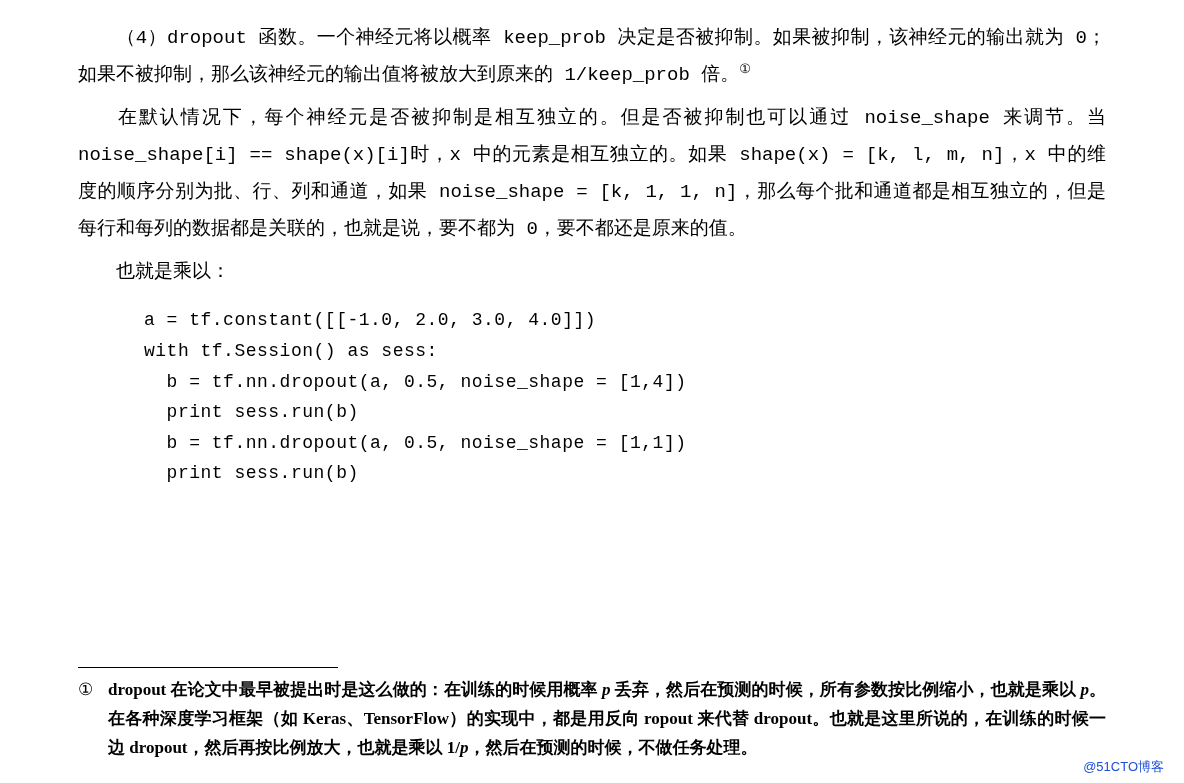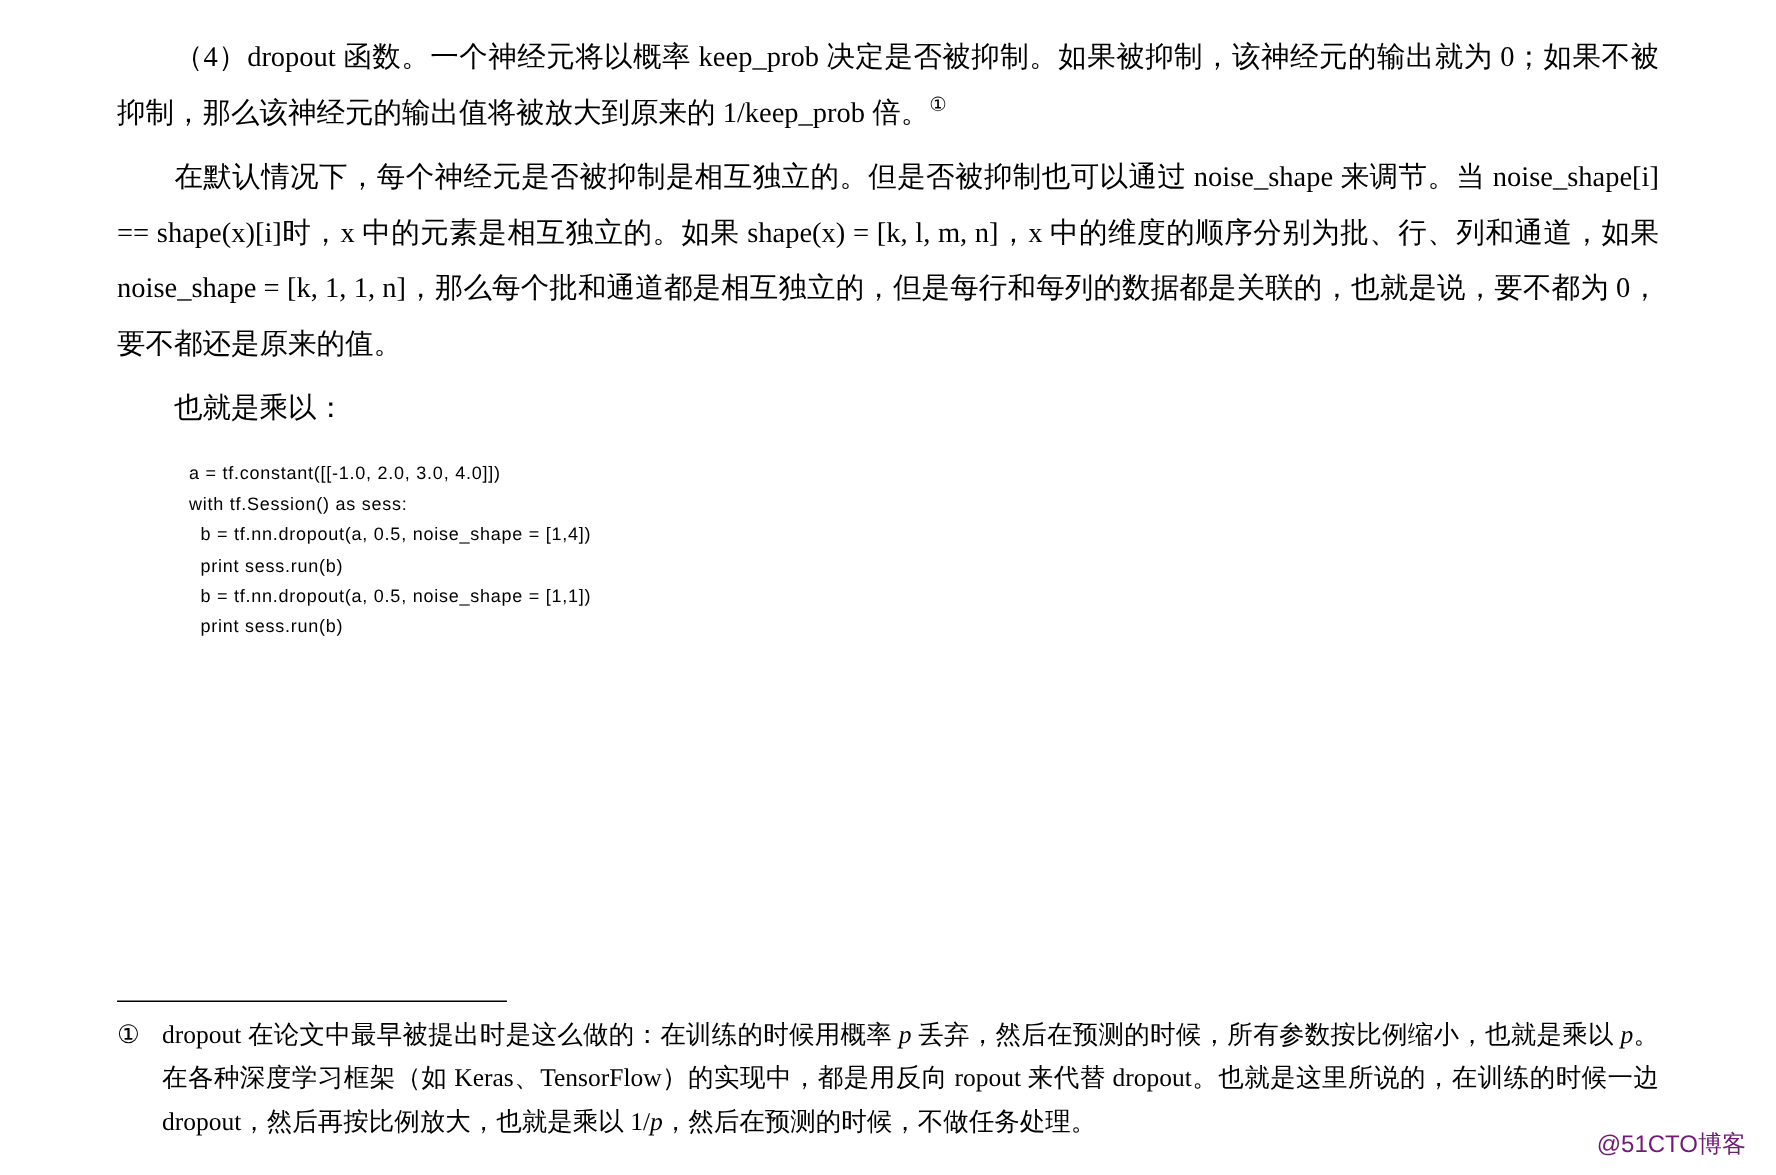--- a/index.html
+++ b/index.html
@@ -14,36 +14,37 @@
       width: 1184px;
       height: 783px;
       padding: 20px 78px 10px 78px;
       font-size: 19px;
       line-height: 1.95;
       position: relative;
     }
     .para {
       text-align: justify;
       margin-bottom: 6px;
+      font-family: Liberation Mono, monospace;
     }
     .para .indent {
       display: inline-block;
       width: 2em;
     }
     .footnote-mark {
       font-size: 13px;
       vertical-align: super;
       line-height: 0;
     }
     .code-block {
-      font-family: Liberation Sans, sans-serif;
-      font-size: 12px;
+      font-family: Liberation Mono, monospace;
+      font-size: 18px;
       line-height: 1.7;
       white-space: pre;
-      margin: 14px 0 0 48px;
+      margin: 14px 0 0 66px;
       letter-spacing: 0.5px;
     }
     .footnote-sep {
       border: none;
       border-top: 1.5px solid #000;
       width: 260px;
       margin: 0;
     }
     .footnote-area {
       position: absolute;
@@ -59,31 +60,32 @@
       line-height: 1.7;
     }
     .footnote-num {
       flex: 0 0 auto;
       width: 30px;
       text-align: left;
     }
     .footnote-body {
       flex: 1;
       text-align: justify;
+      font-weight: bold;
     }
     .italic {
       font-style: italic;
       font-family: "Times New Roman", serif;
     }
     .watermark {
       position: absolute;
       right: 20px;
       bottom: 4px;
-      font-size: 16px;
-      color: #701a75;
+      font-size: 13px;
+      color: #1d4ed8;
       font-family: Arial, sans-serif;
     }
   </style>
 </head>
 <body>
 
 <div class="para">
   <span class="indent"></span><span>（4）dropout 函数。一个神经元将以概率 keep_prob 决定是否被抑制。如果被抑制，该神经元的输出就为 0；如果不被抑制，那么该神经元的输出值将被放大到原来的 1/keep_prob 倍。</span><span class="footnote-mark">①</span>
 </div>
 

